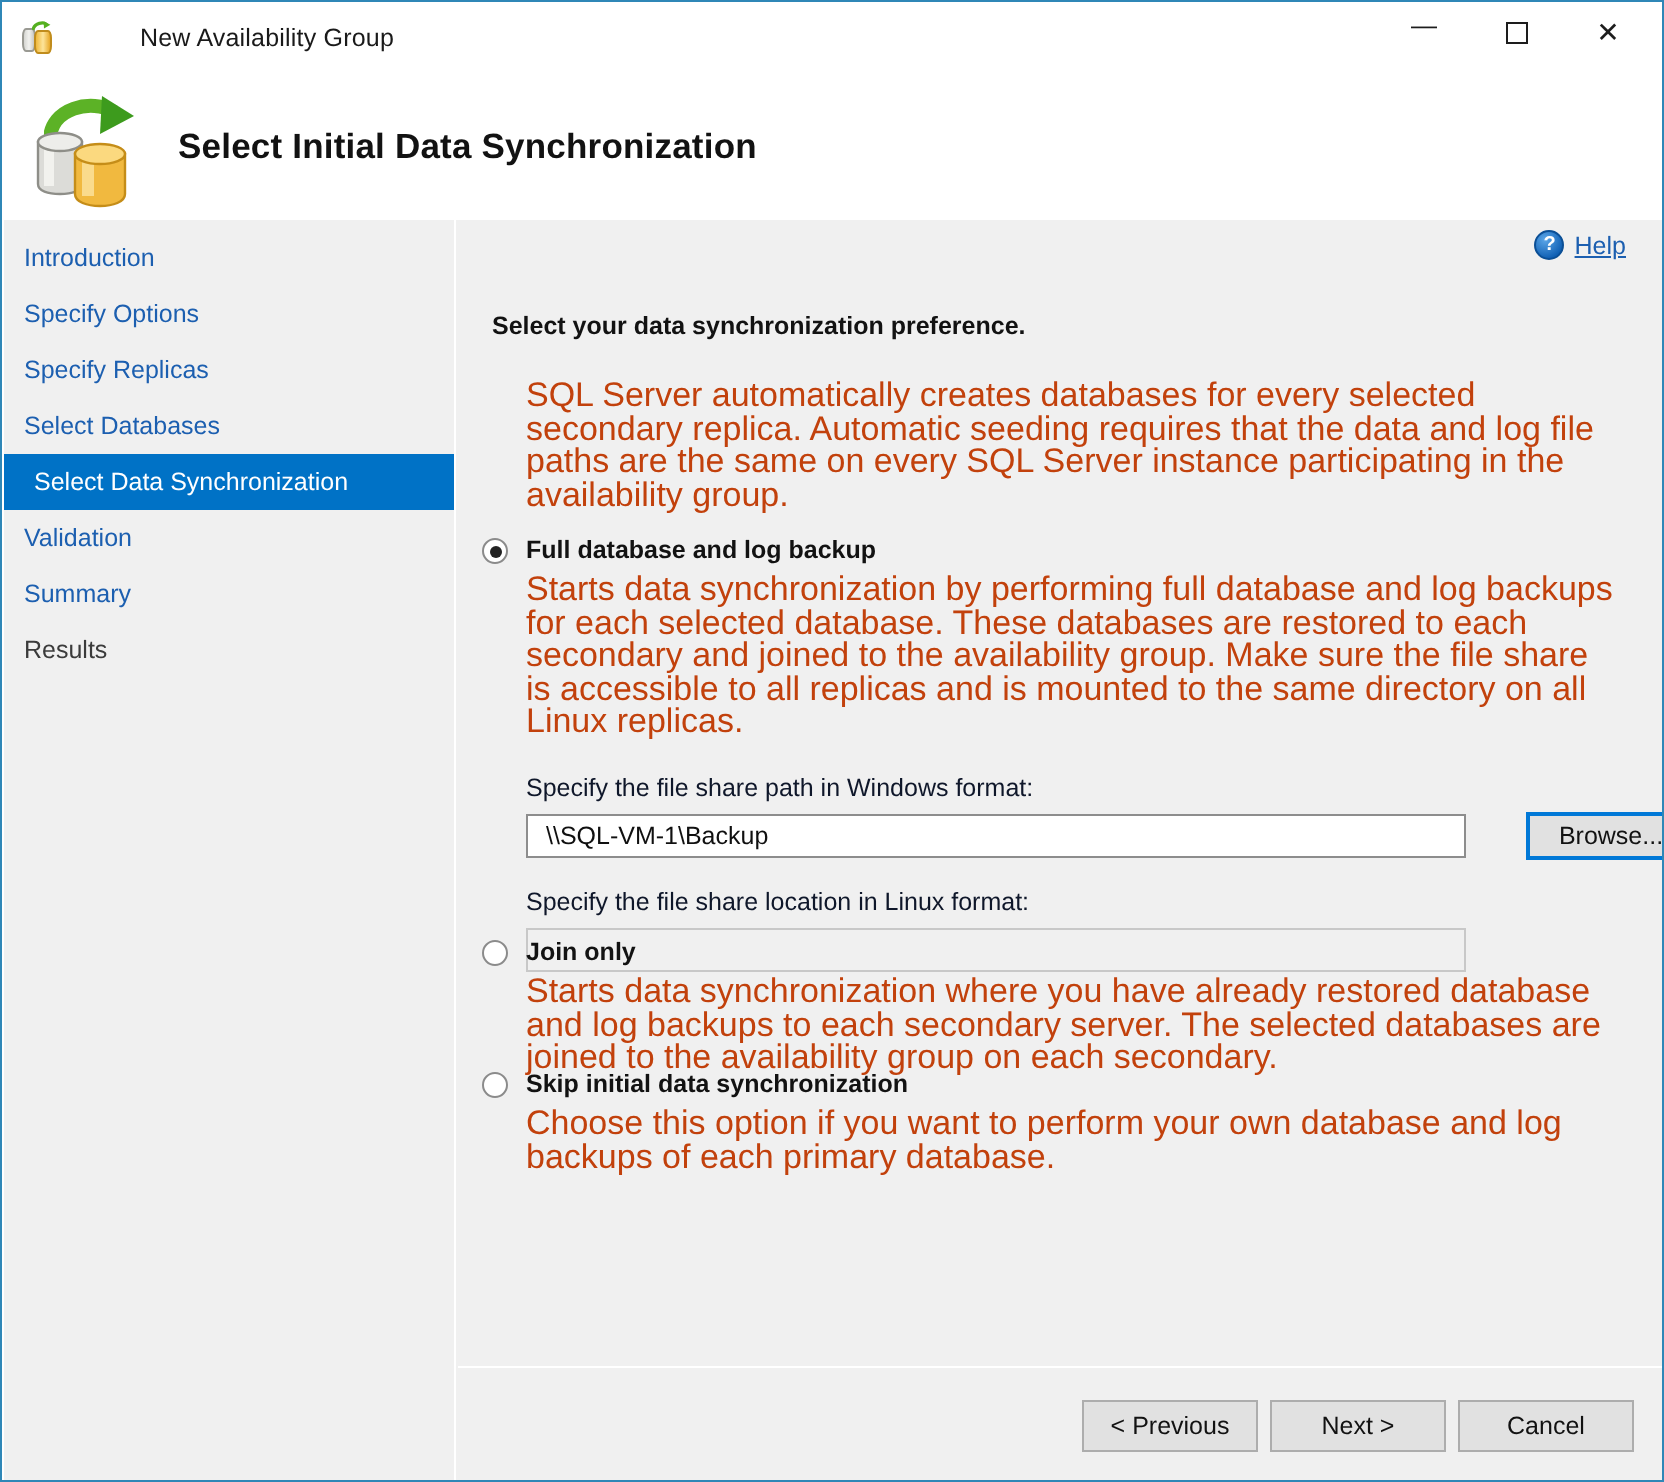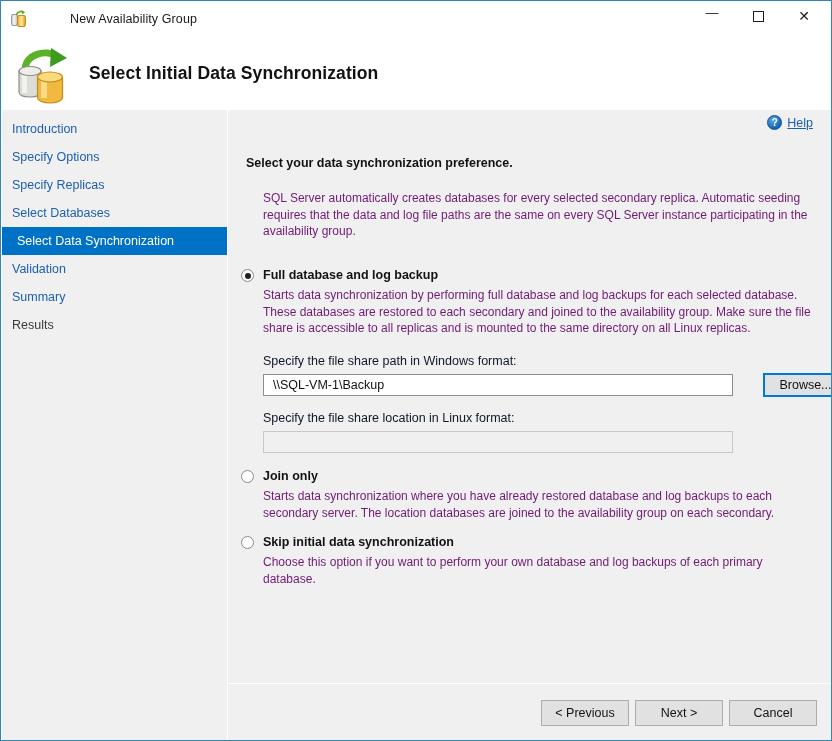--- a/index.html
+++ b/index.html
@@ -237,22 +237,22 @@
     background: #222222;
   }
   .opt-label {
     font-size: 12.5px;
     font-weight: bold;
     color: #121212;
     margin-left: 9px;
     line-height: 15px;
   }
   .opt-desc {
-    font-size: 12px;
-    color: #701a75;
+    font-size: 17px;
+    color: #c2410c;
     margin-left: 22px;
     margin-top: 4px;
     line-height: 16.5px;
     width: 548px;
   }
 
   .field-label {
     font-size: 12.5px;
     color: #0f172a;
     margin-left: 22px;
@@ -422,21 +422,21 @@
 
           <div class="field-label" style="margin-top:14px;">Specify the file share location in Linux format:</div>
           <div class="textbox disabled" style="width:470px; margin-left:22px; margin-top:6px;" placeholder=""></div>
         </div>
 
         <div class="opt" style="top:359px;">
           <div class="opt-head">
             <span class="radio"></span>
             <span class="opt-label">Join only</span>
           </div>
-          <div class="opt-desc">Starts data synchronization where you have already restored database and log backups to each secondary server. The location databases are joined to the availability group on each secondary.</div>
+          <div class="opt-desc">Starts data synchronization where you have already restored database and log backups to each secondary server. The selected databases are joined to the availability group on each secondary.</div>
         </div>
 
         <div class="opt" style="top:425px;">
           <div class="opt-head">
             <span class="radio"></span>
             <span class="opt-label">Skip initial data synchronization</span>
           </div>
           <div class="opt-desc">Choose this option if you want to perform your own database and log backups of each primary database.</div>
         </div>
 

